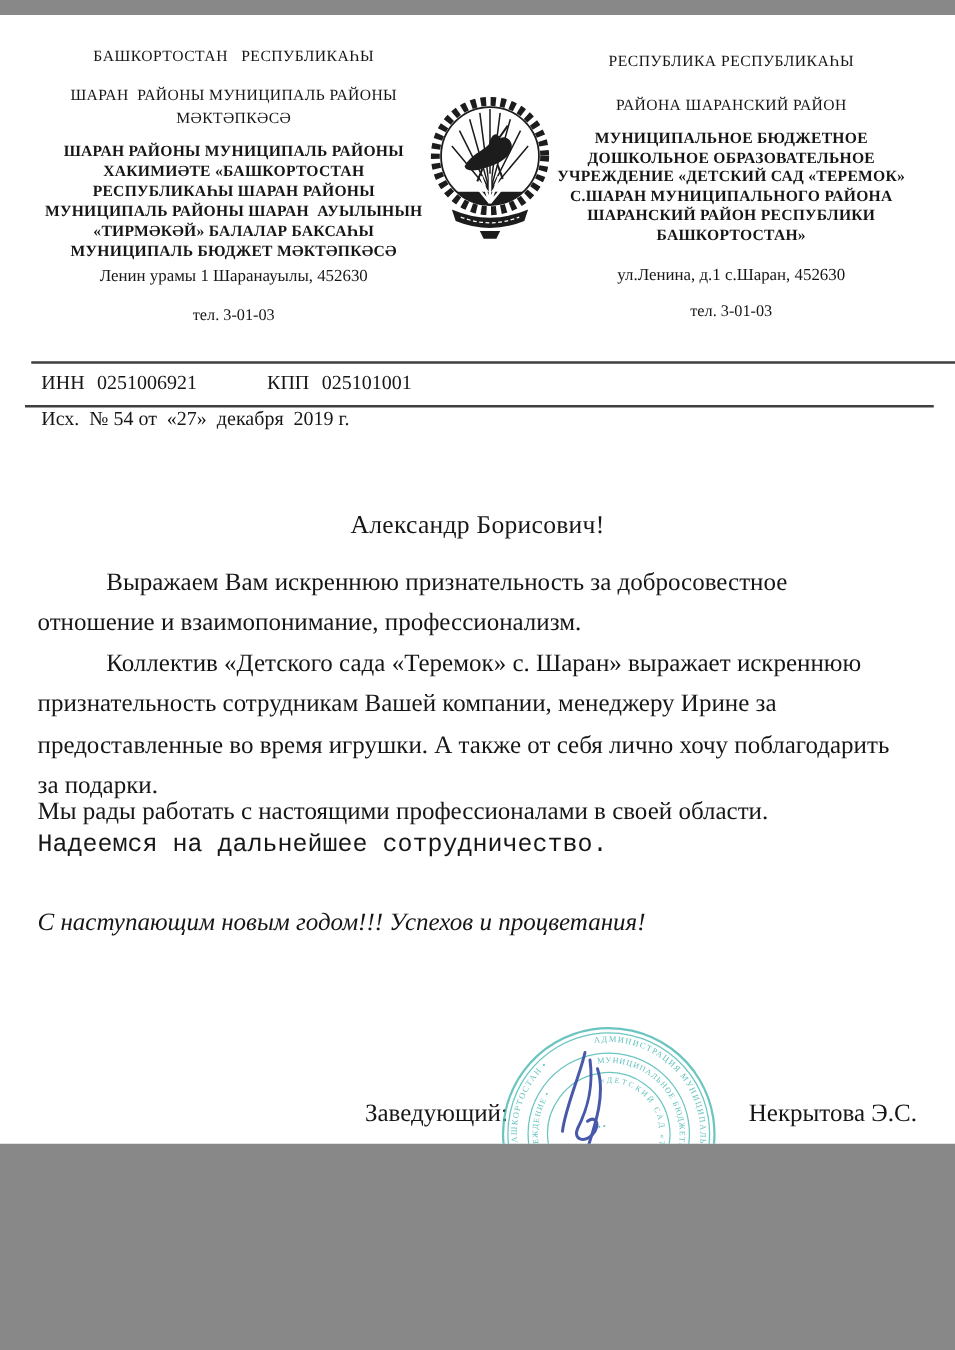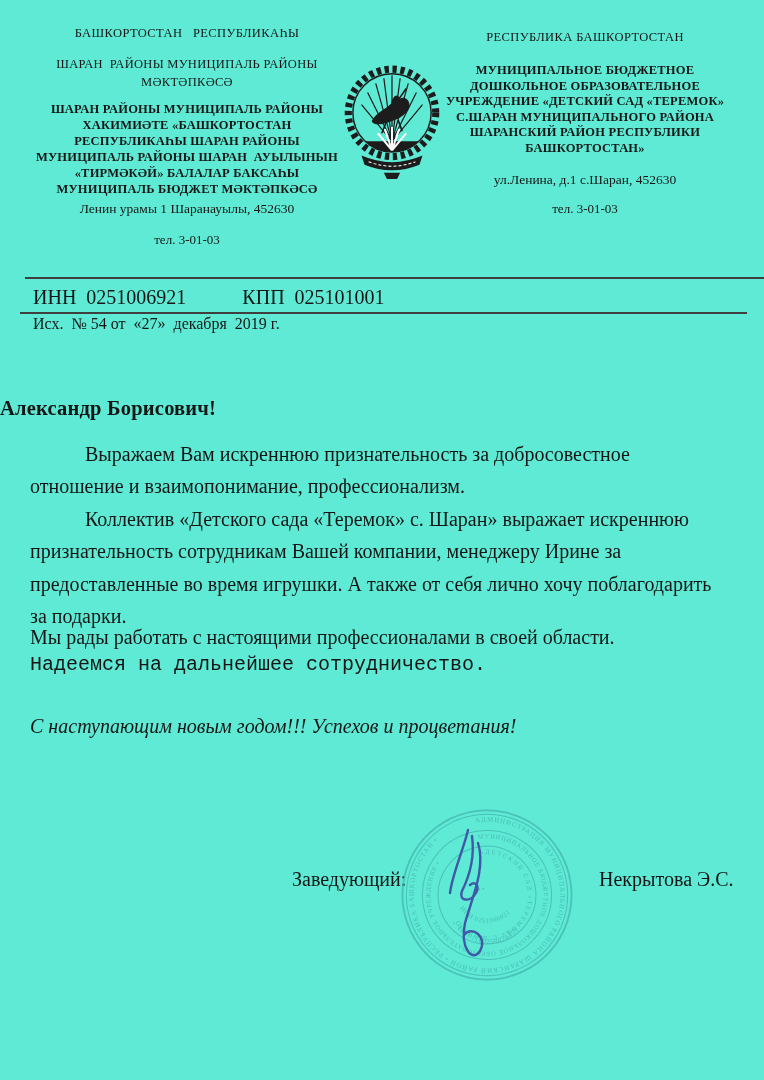--- a/index.html
+++ b/index.html
@@ -1,43 +1,43 @@
 <!DOCTYPE html>
 <html><head>
 <meta charset="utf-8">
 <style>
   html,body{margin:0;padding:0;background:#888;}
   #page{
-    position:relative;width:764px;height:1080px;margin:0 auto;background:#5eead4;
+    position:relative;width:764px;height:903px;margin:12px auto;background:#ffffff;
     font-family:"Liberation Serif","DejaVu Serif",serif;color:#161616;overflow:hidden;
   }
   .pre{white-space:pre-wrap;}
   
   .col{position:absolute;text-align:center;}
   .col-left{left:28px;top:26px;width:318px;}
   .col-right{left:424px;top:30px;width:322px;}
   .h-republic{font-size:12.5px;letter-spacing:.4px;margin-bottom:14px;}
   .col-right .h-republic{margin-bottom:18px;}
   .h-admin div{font-size:12.5px;line-height:18px;letter-spacing:.3px;}
   .h-org{margin-top:10px;}
   .h-org div{font-size:12.5px;font-weight:bold;line-height:16px;letter-spacing:.2px;}
   .col-right .h-org div{line-height:15.5px;}
   .h-addr{font-size:13.5px;margin-top:4px;}
   .col-right .h-addr{margin-top:16px;}
   .h-phone{font-size:13px;margin-top:15px;}
   .col-right .h-phone{margin-top:13px;}
   
   .rule{position:absolute;height:2px;background:#3f3f3f;}
   
-  .reg{position:absolute;top:286px;left:33px;font-size:20px;}
+  .reg{position:absolute;top:286px;left:33px;font-size:16px;}
   .reg .lbl{margin-right:10px;}
   .reg .kpp-group{margin-left:56px;}
   .ref-line{position:absolute;top:315px;left:33px;font-size:16px;}
   
-  .salutation{position:absolute;top:397px;left:0;width:764px;font-weight:bold;font-size:20.5px;letter-spacing:.2px;}
+  .salutation{position:absolute;top:397px;left:0;width:764px;text-align:center;font-weight:normal;font-size:20.5px;letter-spacing:.2px;}
   .para{position:absolute;left:30px;width:692px;font-size:20px;line-height:32.4px;}
   .indent{text-indent:55px;}
   .p1{top:438px;} .p2{top:503px;} .p3{top:621px;} .p4{top:649px;font-family:Liberation Mono, monospace;} .p5{top:710px;font-style:italic;}
   
   .sig-role{position:absolute;top:868px;left:292px;font-size:20px;}
   .sig-name{position:absolute;top:868px;left:599px;font-size:20px;}
   .stamp-wrap{position:absolute;left:398px;top:806px;width:178px;height:178px;transform:rotate(-9deg);}
   .autograph-wrap{position:absolute;left:418px;top:813px;width:130px;height:165px;z-index:3;}
   .emblem-wrap{position:absolute;left:341px;top:62px;width:102px;height:120px;}
 </style>
@@ -65,22 +65,23 @@
       <path fill="none" stroke="#1c1c1c" stroke-width="1.6" d="M57,36 L64,26 M44,60 L40,70 M56,57 L60,68"></path>
       <path fill="#1c1c1c" d="M23.6,78 A38.5,38.5 0 0 0 76.4,78 Z"></path>
       <path stroke="#ffffff" stroke-width="2" fill="none" d="M50,87 L36,70 M50,87 L43,66 M50,87 L50,64 M50,87 L57,66 M50,87 L64,70"></path>
       <path fill="#1c1c1c" d="M20,92 Q50,105 80,92 L77,101 Q50,112 23,101 Z"></path>
       <path fill="none" stroke="#ffffff" stroke-width="1" stroke-dasharray="3 2" d="M27,98 Q50,107 73,98"></path>
       <path fill="#1c1c1c" d="M42,109 L58,109 L55,115 L45,115 Z"></path>
     </svg>
   </div>
 
   <div class="col col-right">
-    <div class="h-republic">РЕСПУБЛИКА БАШКОРТОСТАН</div>
+    <div class="h-republic">РЕСПУБЛИКА РЕСПУБЛИКАҺЫ</div>
     <div class="h-admin">
+        <div>РАЙОНА ШАРАНСКИЙ РАЙОН</div>
       </div>
     <div class="h-org">
         <div>МУНИЦИПАЛЬНОЕ БЮДЖЕТНОЕ</div>
         <div>ДОШКОЛЬНОЕ ОБРАЗОВАТЕЛЬНОЕ</div>
         <div>УЧРЕЖДЕНИЕ «ДЕТСКИЙ САД «ТЕРЕМОК»</div>
         <div>С.ШАРАН МУНИЦИПАЛЬНОГО РАЙОНА</div>
         <div>ШАРАНСКИЙ РАЙОН  РЕСПУБЛИКИ</div>
         <div>БАШКОРТОСТАН»</div>
       </div>
     <div class="h-addr">ул.Ленина, д.1 с.Шаран, 452630</div>

